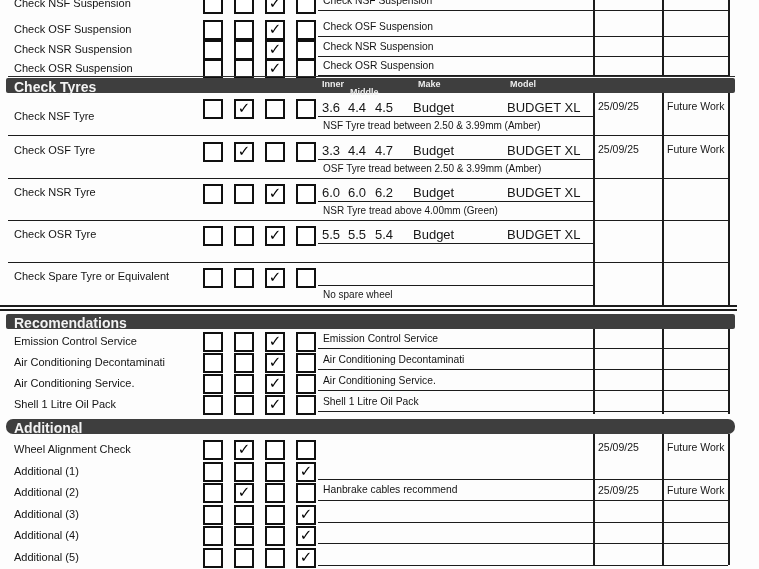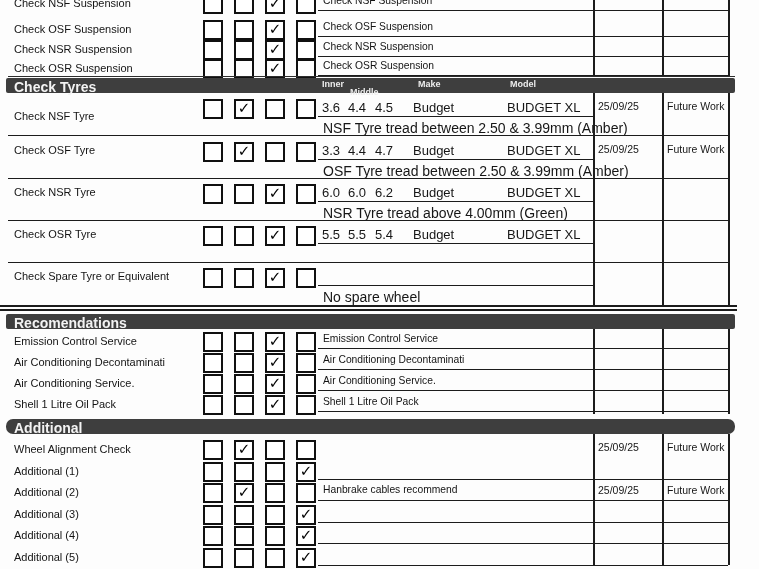--- a/index.html
+++ b/index.html
@@ -19,21 +19,21 @@
   .rtxt{position:absolute;left:5px;top:4px;font-size:10.3px;white-space:nowrap;color:#131313;}
   .vline{position:absolute;width:1.6px;background:#1c1c1c;top:0;}
   .bar{position:absolute;left:6px;width:729px;height:15px;background:#3e3e3e;border-radius:2px;}
   .bar .t{position:absolute;left:8px;top:1px;font-size:14px;font-weight:bold;color:#f3f3f3;white-space:nowrap;}
   .bar .col{position:absolute;top:1px;font-size:9px;font-weight:bold;color:#ececec;white-space:nowrap;}
   .trow{position:absolute;left:0;width:759px;height:42px;}
   .tl1{position:absolute;left:318px;top:0;width:275px;height:22px;border-bottom:1.6px solid #1c1c1c;}
   .tl1 span{position:absolute;top:6px;font-size:13px;white-space:nowrap;}
   .tv1{left:4px;} .tv2{left:30px;} .tv3{left:57px;} .tmk{left:95px;} .tmd{left:189px;}
   .tl2{position:absolute;left:318px;top:24px;width:410px;height:18px;}
-  .tl2 .note{position:absolute;left:5px;top:2px;font-size:14px;white-space:nowrap;}
+  .tl2 .note{position:absolute;left:5px;top:2px;font-size:10px;white-space:nowrap;}
   .rowsep{position:absolute;left:8px;width:720px;bottom:0;border-bottom:1.6px solid #1c1c1c;}
   .datec{position:absolute;left:598px;top:6px;font-size:10.5px;white-space:nowrap;}
   .fwc{position:absolute;left:667px;top:6px;font-size:10.5px;white-space:nowrap;}
   .datec2{position:absolute;left:598px;top:4px;font-size:10.5px;white-space:nowrap;}
   .fwc2{position:absolute;left:667px;top:4px;font-size:10.5px;white-space:nowrap;}
   .thick{position:absolute;left:0;width:737px;height:2px;background:#1c1c1c;}
   .hairline{position:absolute;left:8px;width:727px;height:1.3px;background:#2d2d2d;}
 </style>
 </head>
 <body>

